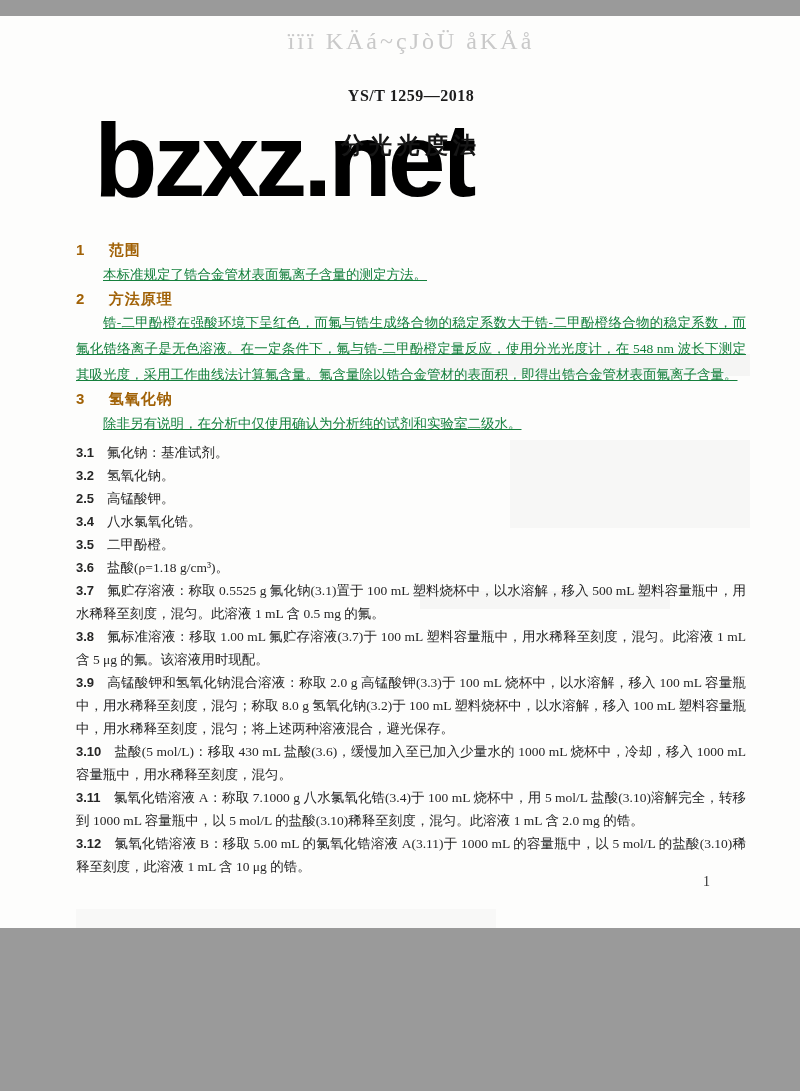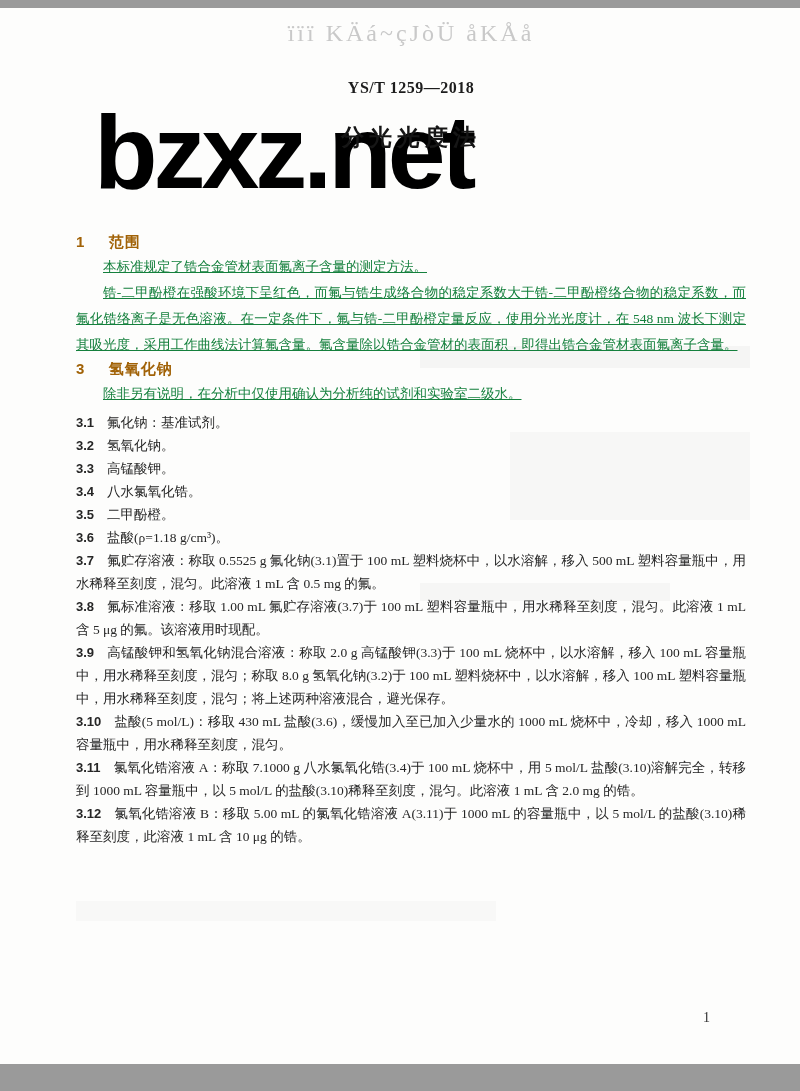--- a/index.html
+++ b/index.html
@@ -1,19 +1,19 @@
 <!DOCTYPE html>
 <html><head>
 <meta charset="utf-8">
 <style>
   html,body{margin:0;padding:0;background:#9a9a9a;}
   .page{
     position:relative;
-    width:800px;height:1056px;
-    margin:8px auto;
+    width:800px;height:912px;
+    margin:16px auto;
     background:#fdfdfc;
     overflow:hidden;
     font-family:"Liberation Serif","DejaVu Serif",serif;
     color:#2b2b2b;
     box-sizing:border-box;
   }
   .content{position:absolute;left:76px;right:54px;top:0;}
 
   .garbled{
     padding-top:12px;
@@ -133,32 +133,36 @@
       <div class="watermark">bzxz.net</div>
       <div class="title-line">分光光度法</div>
     </div>
 
     <h2 class="sec sec1">
       <span class="hnum">1</span>
       <span>范围</span>
     </h2>
     <p class="body after-h">本标准规定了锆合金管材表面氟离子含量的测定方法。</p>
 
+    <h2 class="sec sec2">
+      <span class="hnum">2</span>
+      <span>方法原理</span>
+    </h2>
     <p class="body tight after-h">锆-二甲酚橙在强酸环境下呈红色，而氟与锆生成络合物的稳定系数大于锆-二甲酚橙络合物的稳定系数，而氟化锆络离子是无色溶液。在一定条件下，氟与锆-二甲酚橙定量反应，使用分光光度计，在 548 nm 波长下测定其吸光度，采用工作曲线法计算氟含量。氟含量除以锆合金管材的表面积，即得出锆合金管材表面氟离子含量。</p>
 
     <h2 class="sec sec3">
       <span class="hnum">3</span>
       <span>氢氧化钠</span>
     </h2>
     <p class="body after-h">除非另有说明，在分析中仅使用确认为分析纯的试剂和实验室二级水。</p>
 
     <div class="items">
       <p class="item"><span class="num">3.1</span><span>氟化钠：基准试剂。</span></p>
       <p class="item"><span class="num">3.2</span><span>氢氧化钠。</span></p>
-      <p class="item"><span class="num">3.3</span><span>高锰酸钾。</span></p>
+      <p class="item"><span class="num">2.5</span><span>高锰酸钾。</span></p>
       <p class="item"><span class="num">3.4</span><span>八水氯氧化锆。</span></p>
       <p class="item"><span class="num">3.5</span><span>二甲酚橙。</span></p>
       <p class="item"><span class="num">3.6</span><span>盐酸(ρ=1.18 g/cm³)。</span></p>
       <p class="item"><span class="num">3.7</span><span>氟贮存溶液：称取 0.5525 g 氟化钠(3.1)置于 100 mL 塑料烧杯中，以水溶解，移入 500 mL 塑料容量瓶中，用水稀释至刻度，混匀。此溶液 1 mL 含 0.5 mg 的氟。</span></p>
       <p class="item"><span class="num">3.8</span><span>氟标准溶液：移取 1.00 mL 氟贮存溶液(3.7)于 100 mL 塑料容量瓶中，用水稀释至刻度，混匀。此溶液 1 mL 含 5 μg 的氟。该溶液用时现配。</span></p>
       <p class="item"><span class="num">3.9</span><span>高锰酸钾和氢氧化钠混合溶液：称取 2.0 g 高锰酸钾(3.3)于 100 mL 烧杯中，以水溶解，移入 100 mL 容量瓶中，用水稀释至刻度，混匀；称取 8.0 g 氢氧化钠(3.2)于 100 mL 塑料烧杯中，以水溶解，移入 100 mL 塑料容量瓶中，用水稀释至刻度，混匀；将上述两种溶液混合，避光保存。</span></p>
       <p class="item"><span class="num">3.10</span><span>盐酸(5 mol/L)：移取 430 mL 盐酸(3.6)，缓慢加入至已加入少量水的 1000 mL 烧杯中，冷却，移入 1000 mL 容量瓶中，用水稀释至刻度，混匀。</span></p>
       <p class="item"><span class="num">3.11</span><span>氯氧化锆溶液 A：称取 7.1000 g 八水氯氧化锆(3.4)于 100 mL 烧杯中，用 5 mol/L 盐酸(3.10)溶解完全，转移到 1000 mL 容量瓶中，以 5 mol/L 的盐酸(3.10)稀释至刻度，混匀。此溶液 1 mL 含 2.0 mg 的锆。</span></p>
       <p class="item"><span class="num">3.12</span><span>氯氧化锆溶液 B：移取 5.00 mL 的氯氧化锆溶液 A(3.11)于 1000 mL 的容量瓶中，以 5 mol/L 的盐酸(3.10)稀释至刻度，此溶液 1 mL 含 10 μg 的锆。</span></p>
     </div>

